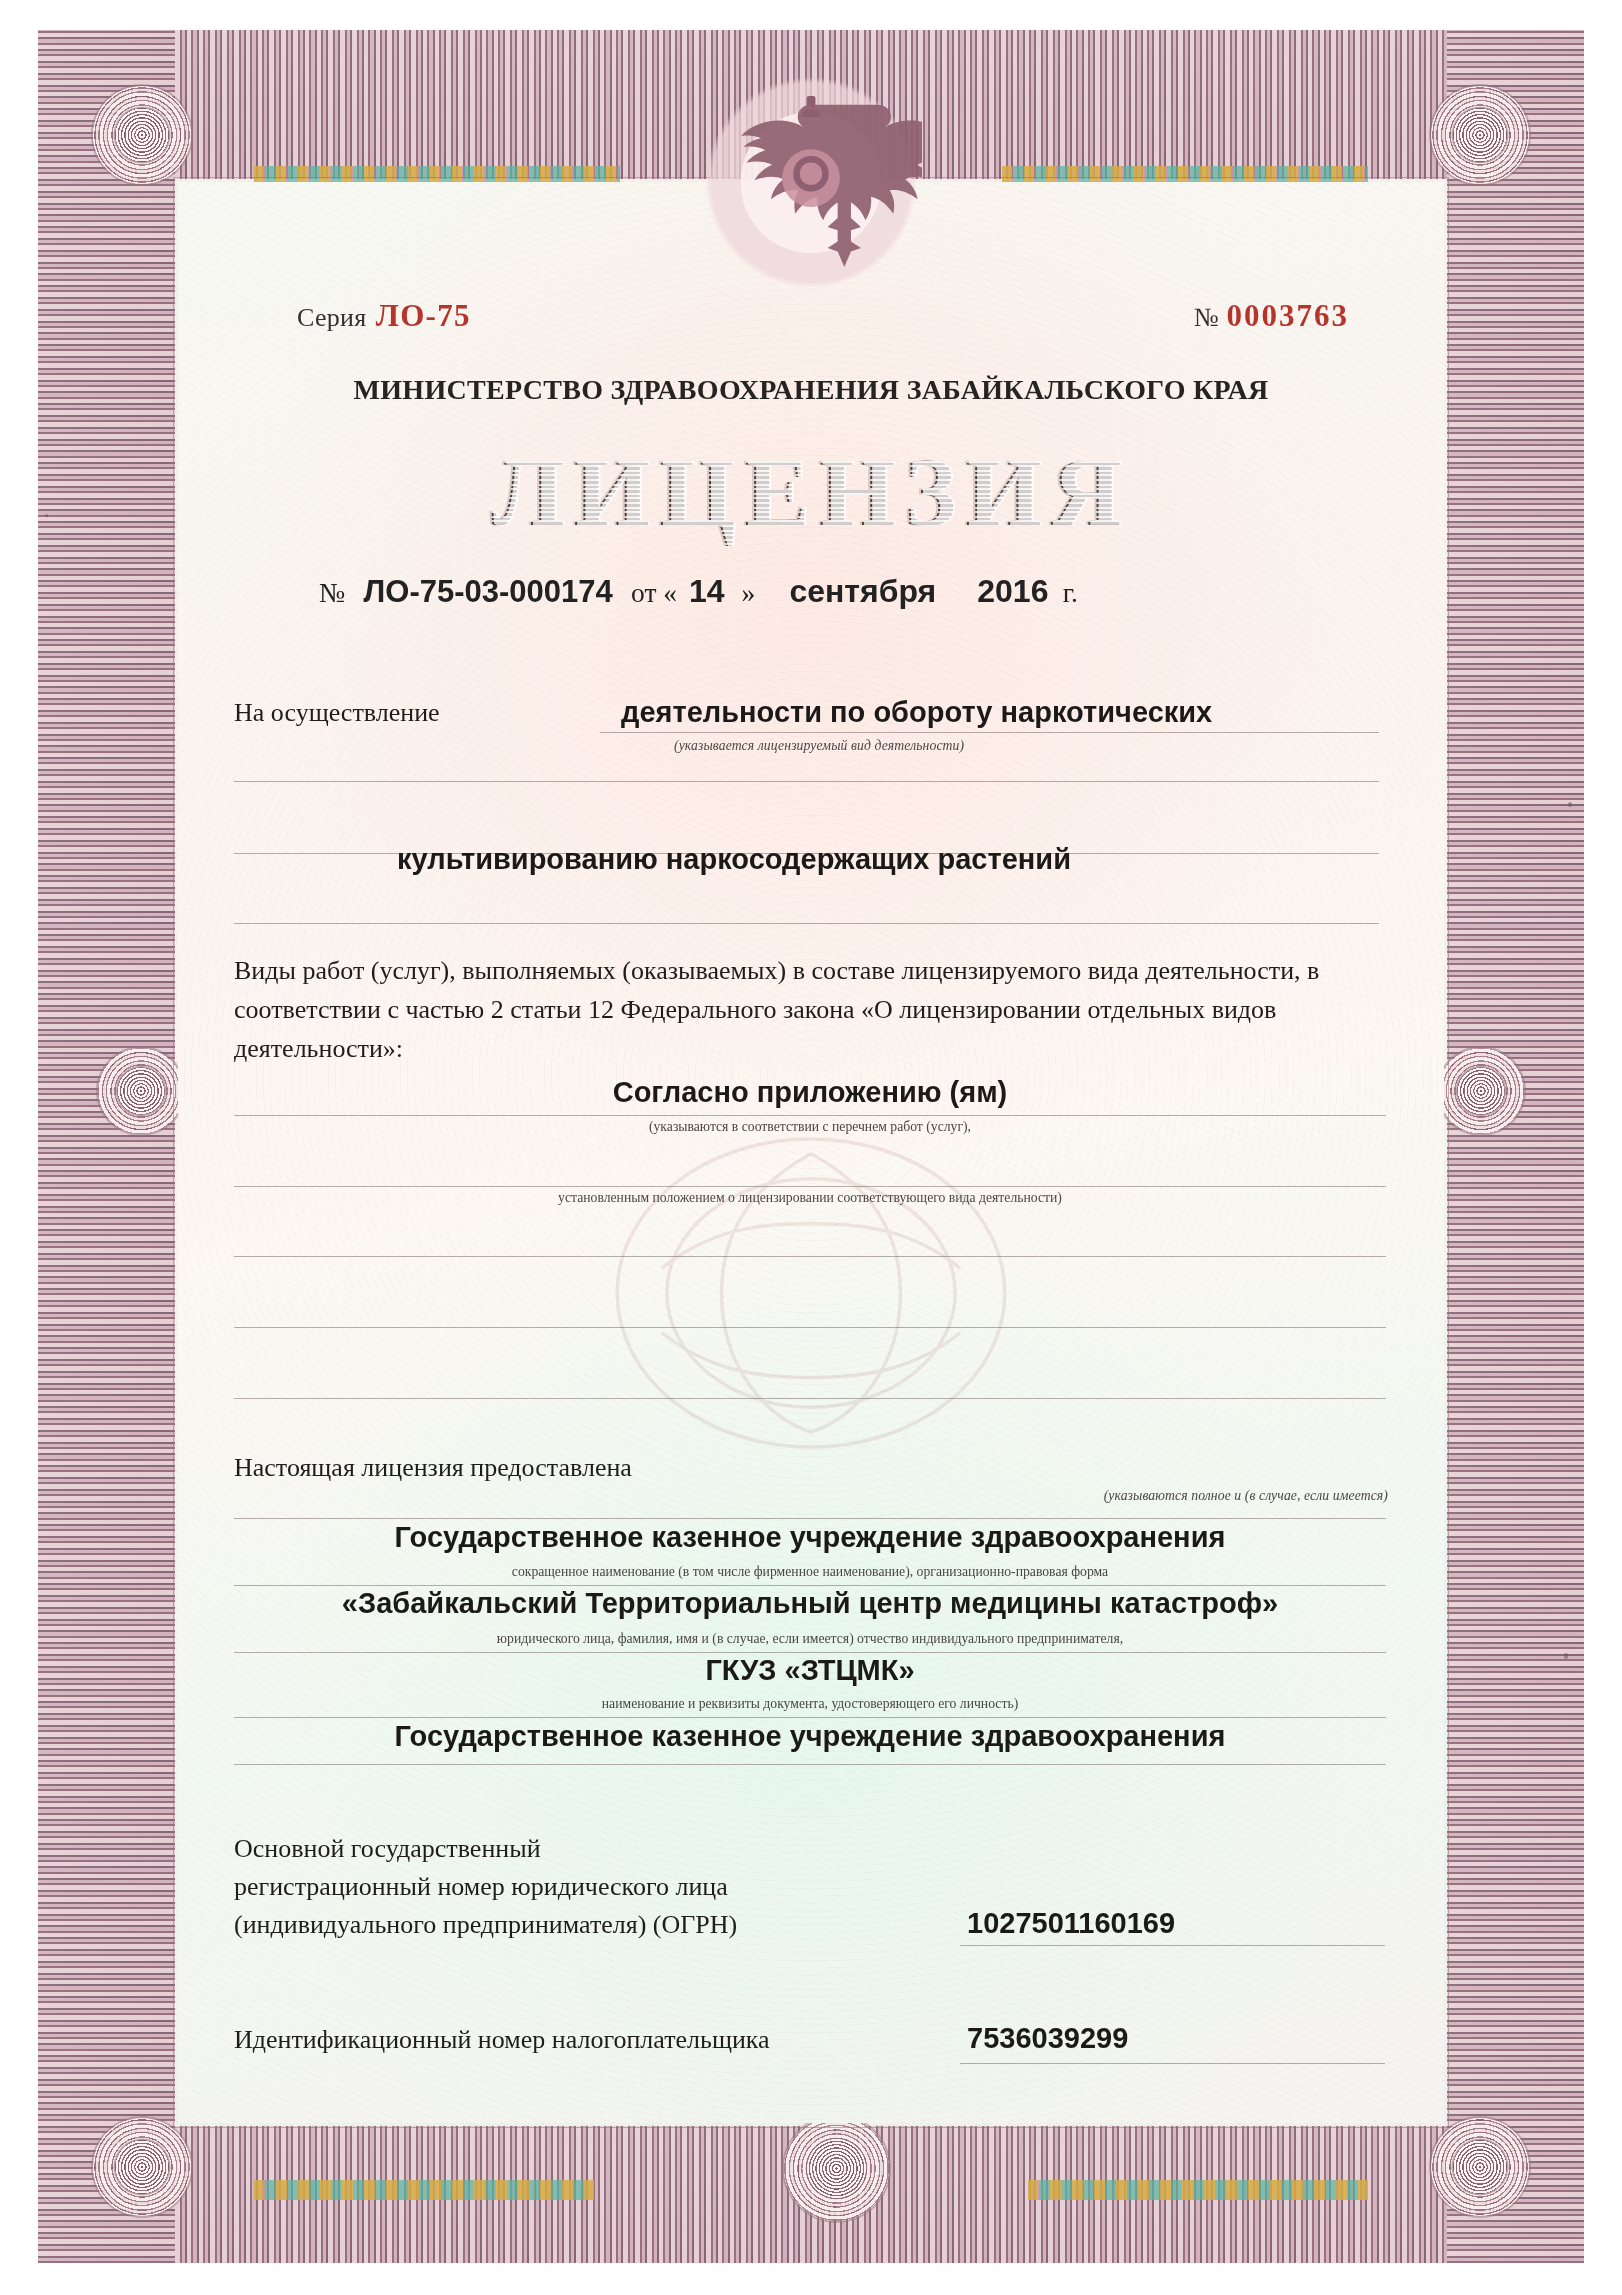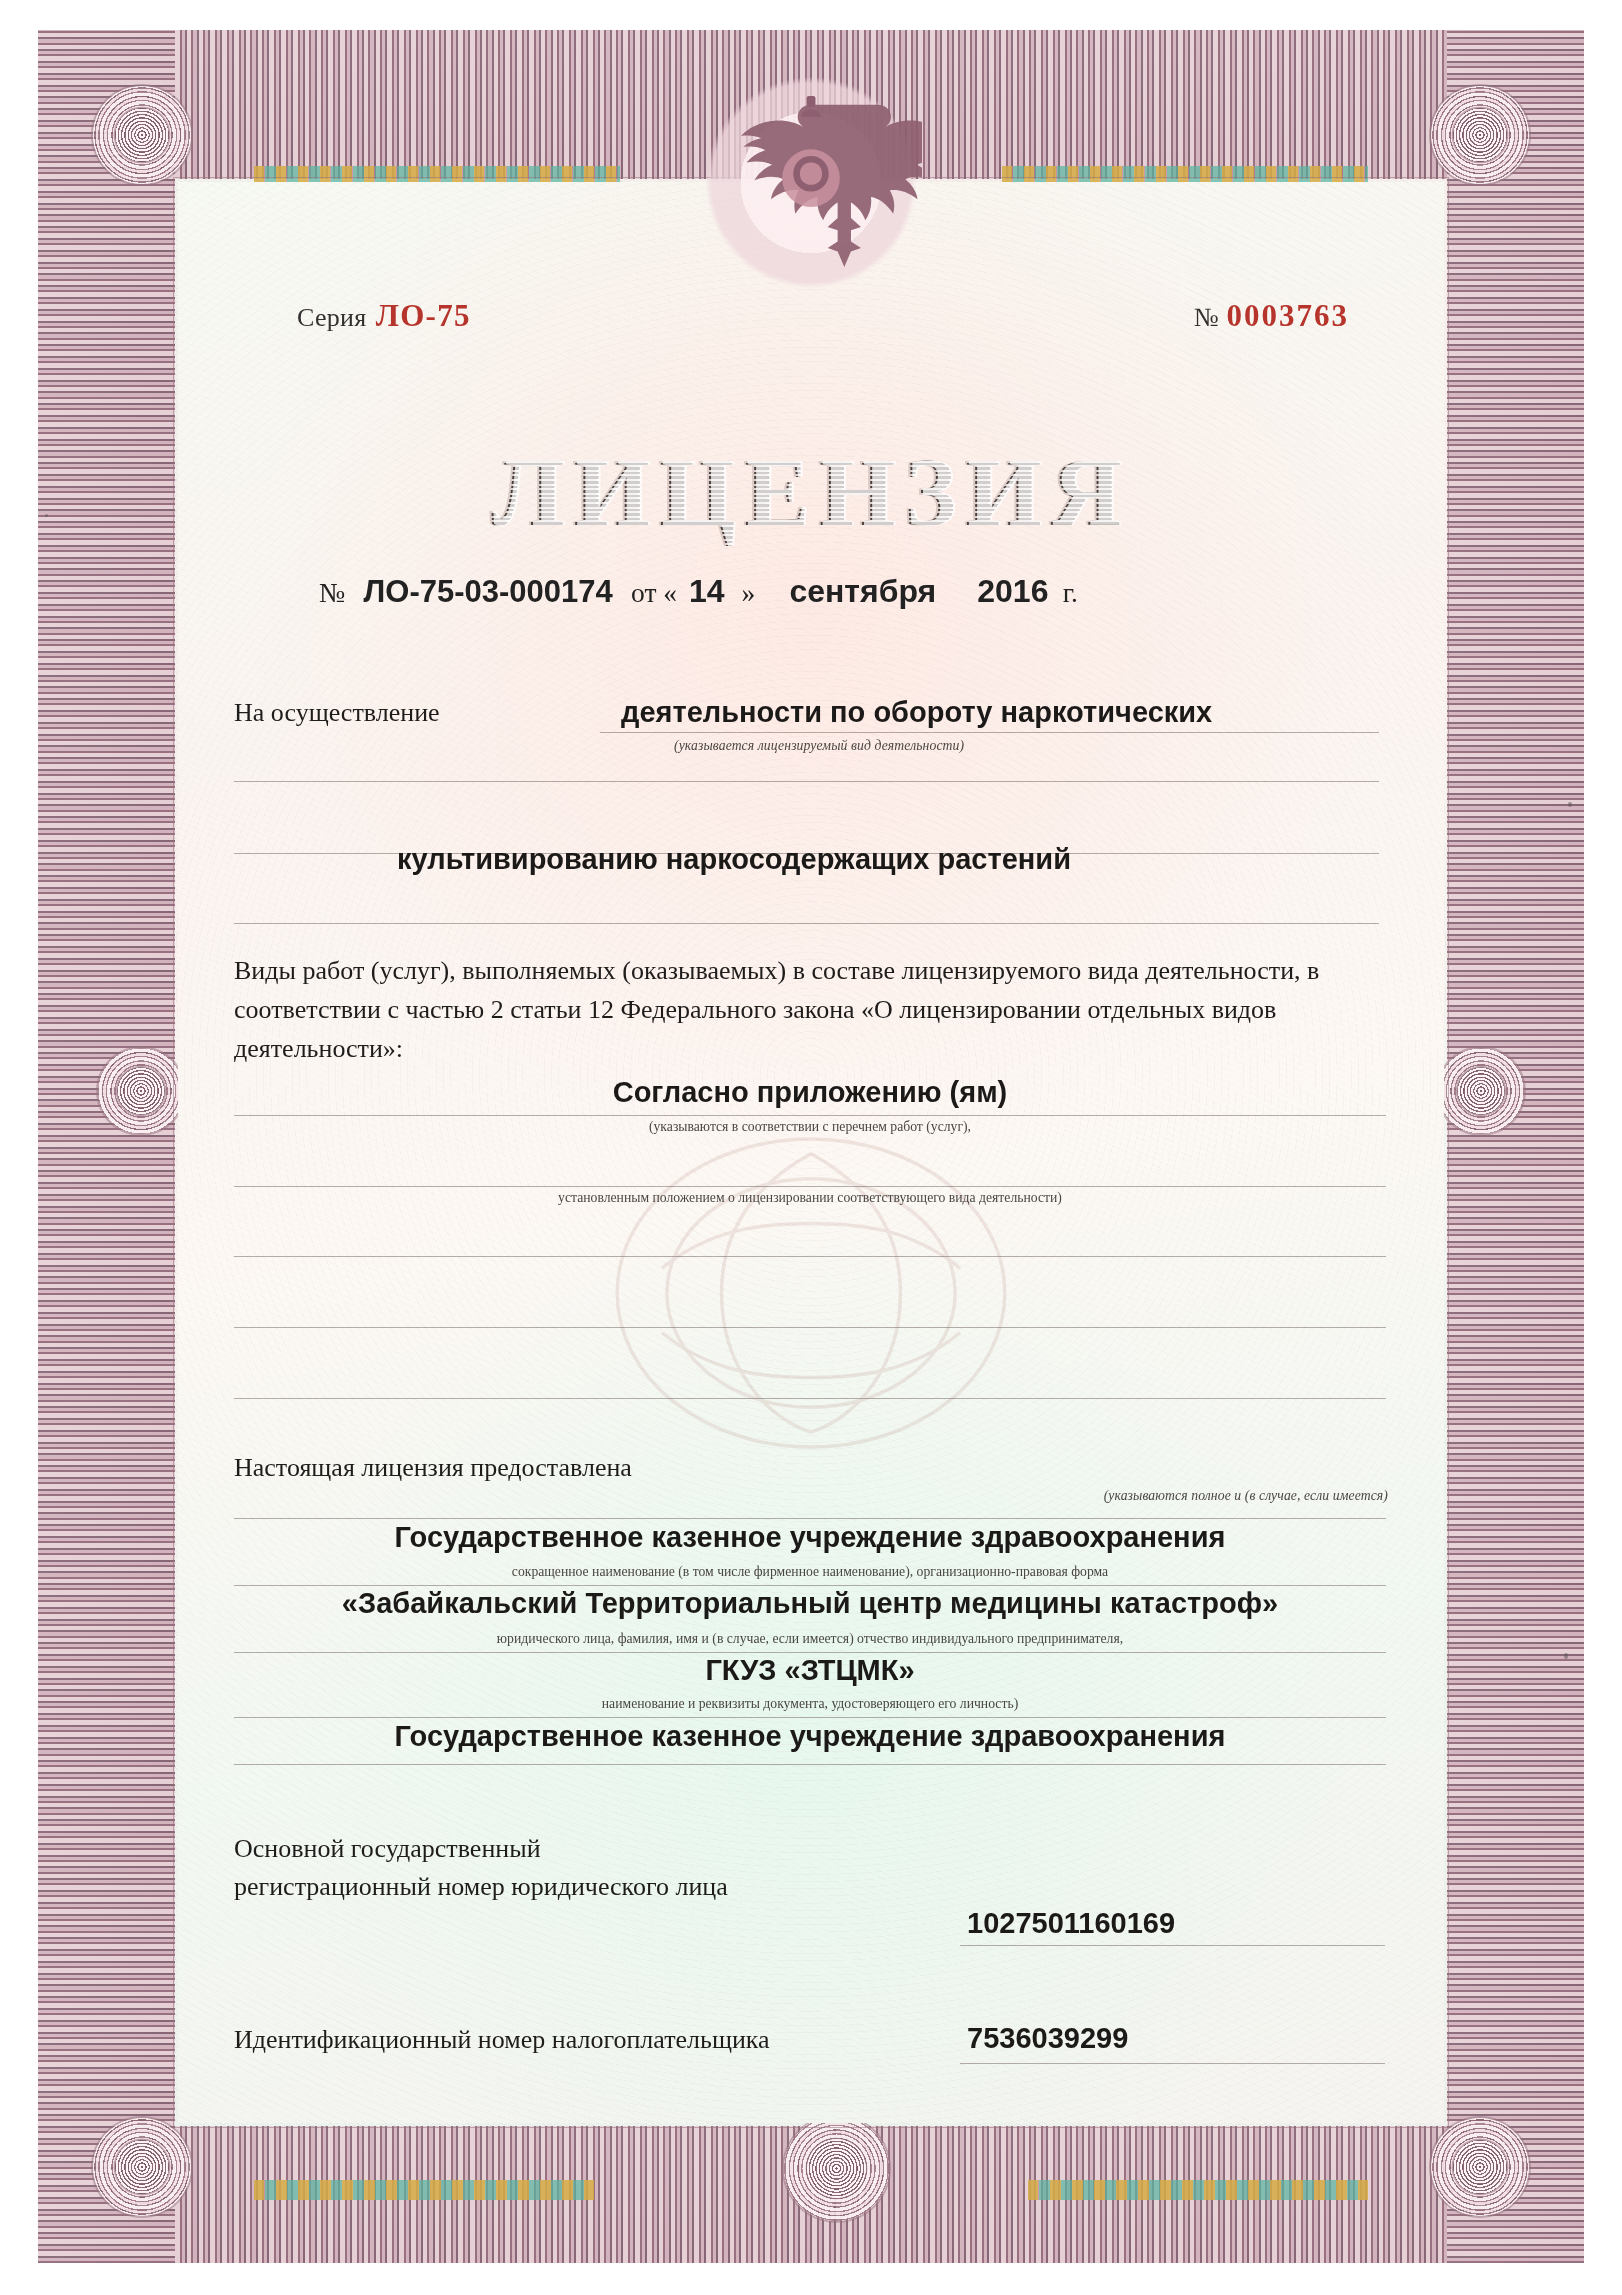--- a/index.html
+++ b/index.html
@@ -400,20 +400,21 @@
 
       <div class="serial-row">
         <div>
           <span class="serial-label">Серия</span><span class="serial-value">ЛО-75</span>
         </div>
         <div>
           <span class="numero">№</span><span class="number-value">0003763</span>
         </div>
       </div>
 
+      <div class="ministry">МИНИСТЕРСТВО ЗДРАВООХРАНЕНИЯ ЗАБАЙКАЛЬСКОГО КРАЯ</div>
 
       <div class="license-word">ЛИЦЕНЗИЯ</div>
 
       <div class="numline">
         <span class="lbl">№</span>
         <span class="big">ЛО-75-03-000174</span>
         <span class="lbl">от «</span>
         <span class="med" style="margin:0 11.8px">14</span>
         <span class="lbl sep">»</span>
         <span class="med" style="margin-left:29px">сентября</span>
@@ -460,20 +461,21 @@
       <div class="center-fill" style="top:1408px; left:0; width:1152px;">ГКУЗ «ЗТЦМК»</div>
       <div class="center-hint" style="top:1450px; left:0; width:1152px;">наименование и реквизиты документа, удостоверяющего его личность)</div>
 
       <div class="uline" style="top:1471px; left:0; width:1152px;"></div>
       <div class="center-fill" style="top:1474px; left:0; width:1152px;">Государственное казенное учреждение здравоохранения</div>
       <div class="uline" style="top:1518px; left:0; width:1152px;"></div>
 
       <div class="ogrn-block" style="top:1584px; left:0; width:720px;">
         <div>Основной государственный</div>
         <div>регистрационный номер юридического лица</div>
+        <div>(индивидуального предпринимателя) (ОГРН)</div>
       </div>
       <div class="mono-val" style="position:absolute; top:1661px; left:733px;">1027501160169</div>
       <div class="uline" style="top:1699px; left:726px; width:425px;"></div>
 
       <div class="row-label" style="top:1779px; left:0;">Идентификационный номер налогоплательщика</div>
       <div class="mono-val" style="position:absolute; top:1776px; left:733px;">7536039299</div>
       <div class="uline" style="top:1817px; left:726px; width:425px;"></div>
 
     </div>
 

